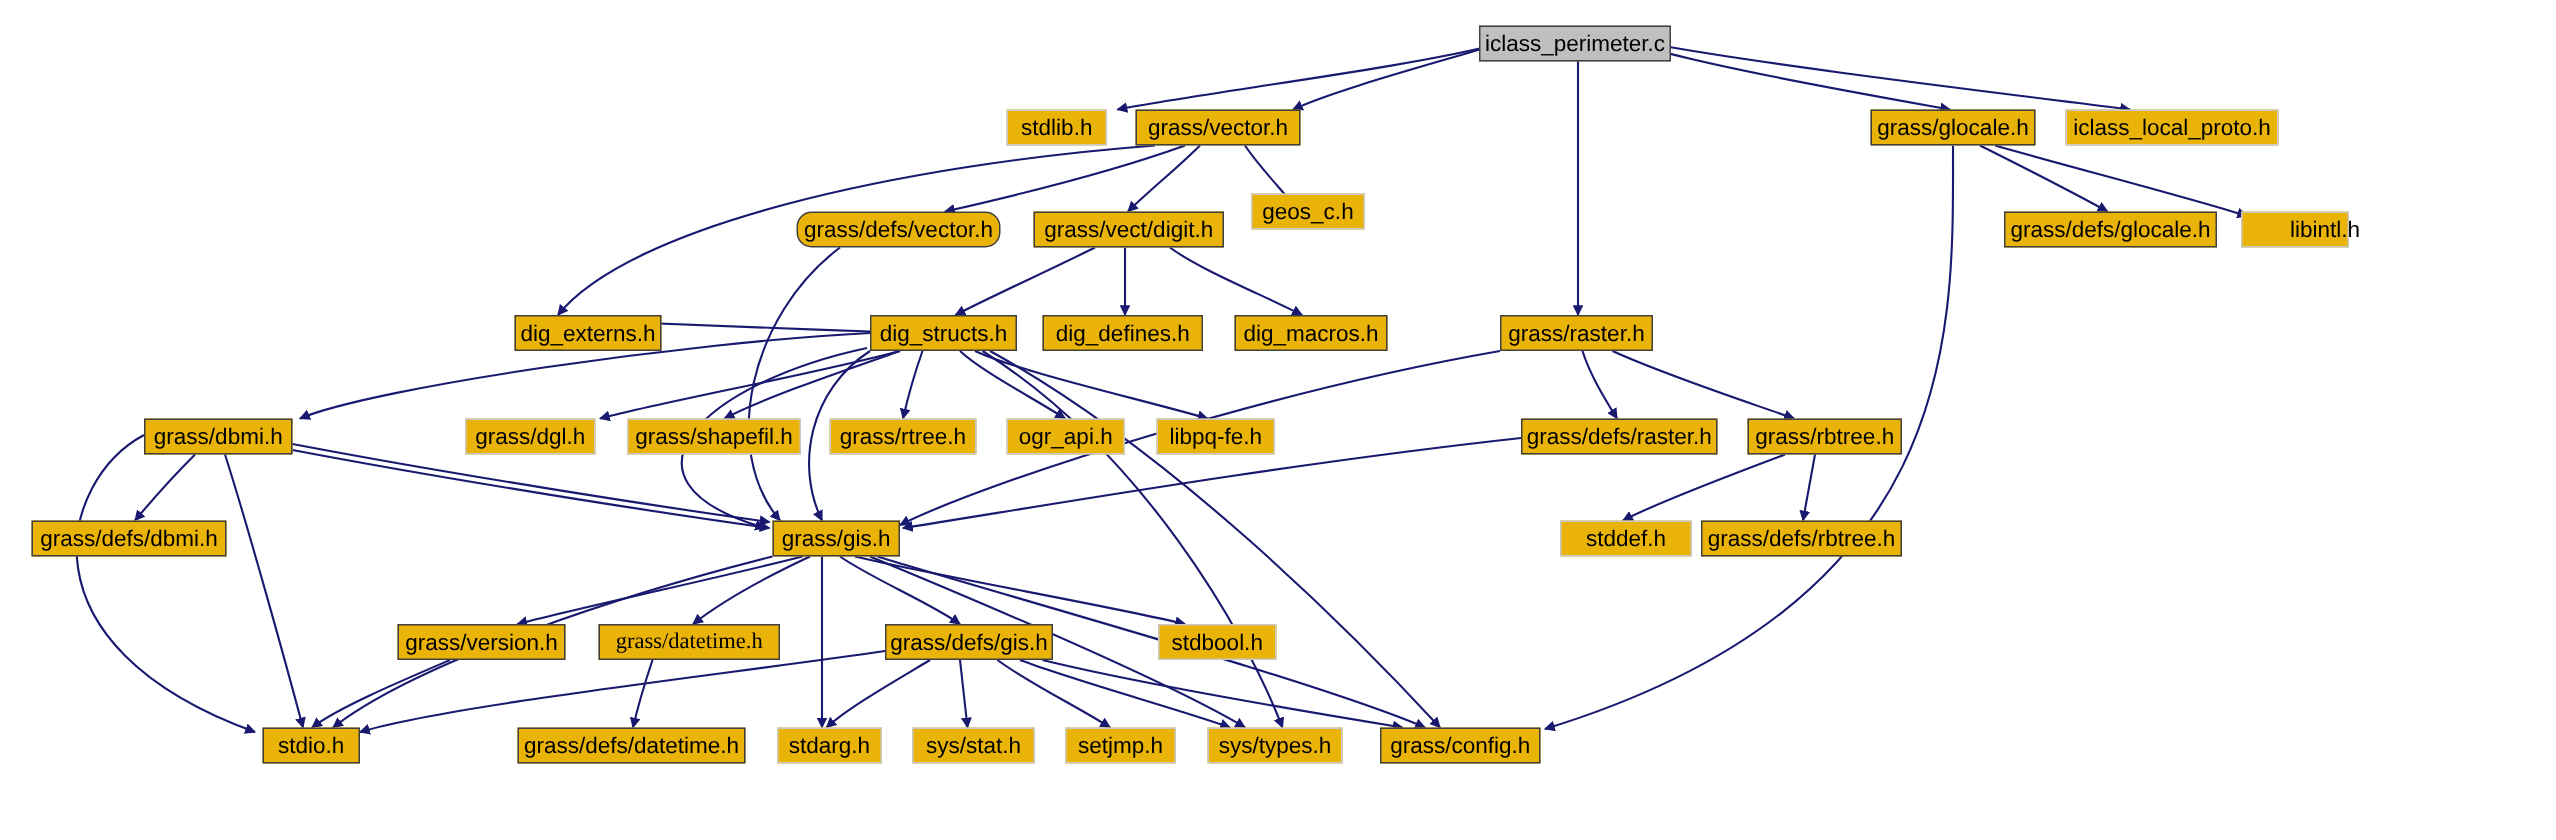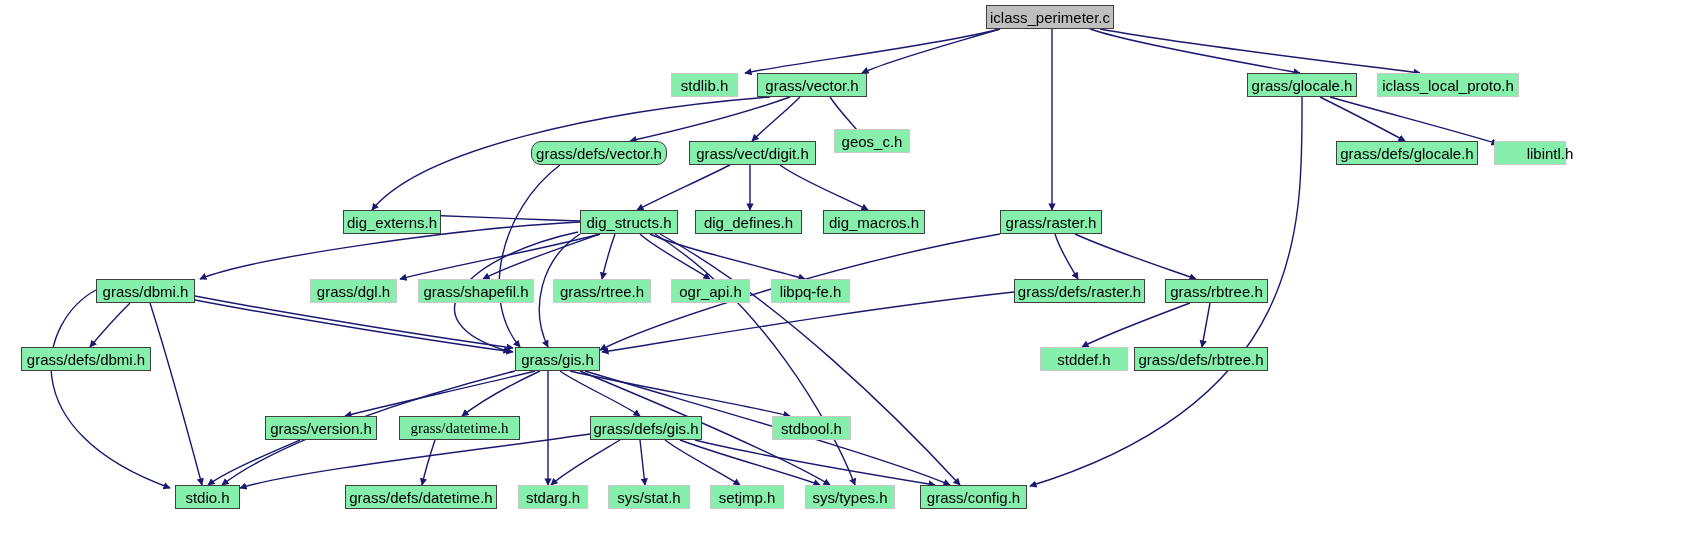--- a/index.html
+++ b/index.html
@@ -1,24 +1,24 @@
 <!DOCTYPE html>
 <html><head>
 <meta charset="utf-8">
 <style>
   html,body{margin:0;padding:0;background:#ffffff;}
   body{font-family:"Liberation Sans","DejaVu Sans",sans-serif;}
   #stage{position:relative;width:1704px;height:560px;background:#fff;overflow:hidden;}
   #edges{position:absolute;left:0;top:0;width:1704px;height:560px;}
   .node{position:absolute;box-sizing:border-box;display:flex;align-items:center;
         justify-content:center;white-space:nowrap;
-        font-size:15px;line-height:1;color:#000;background:#86efac;}
+        font-size:15px;line-height:1;color:#000;background:#eab308;}
   .node.ext{border:1px solid #c8c8c8;}
   .node.hdr{border:1px solid #404040;}
-  .node.root{border:1px solid #404040;background:#bfbfbf;}
+  .node.root{border:1px solid #404040;background:#bfbfbf;margin-top:12px;}
 </style>
 </head>
 <body>
 
 <div id="stage">
   <svg id="edges" viewBox="0 0 1704 560" xmlns="http://www.w3.org/2000/svg">
     <defs>
       <marker id="ah" viewBox="0 0 10 10" refX="9" refY="5" markerWidth="5.2" markerHeight="5.2" orient="auto-start-reverse">
         <path d="M0,0 L10,5 L0,10 z" fill="#191970"></path>
       </marker>

